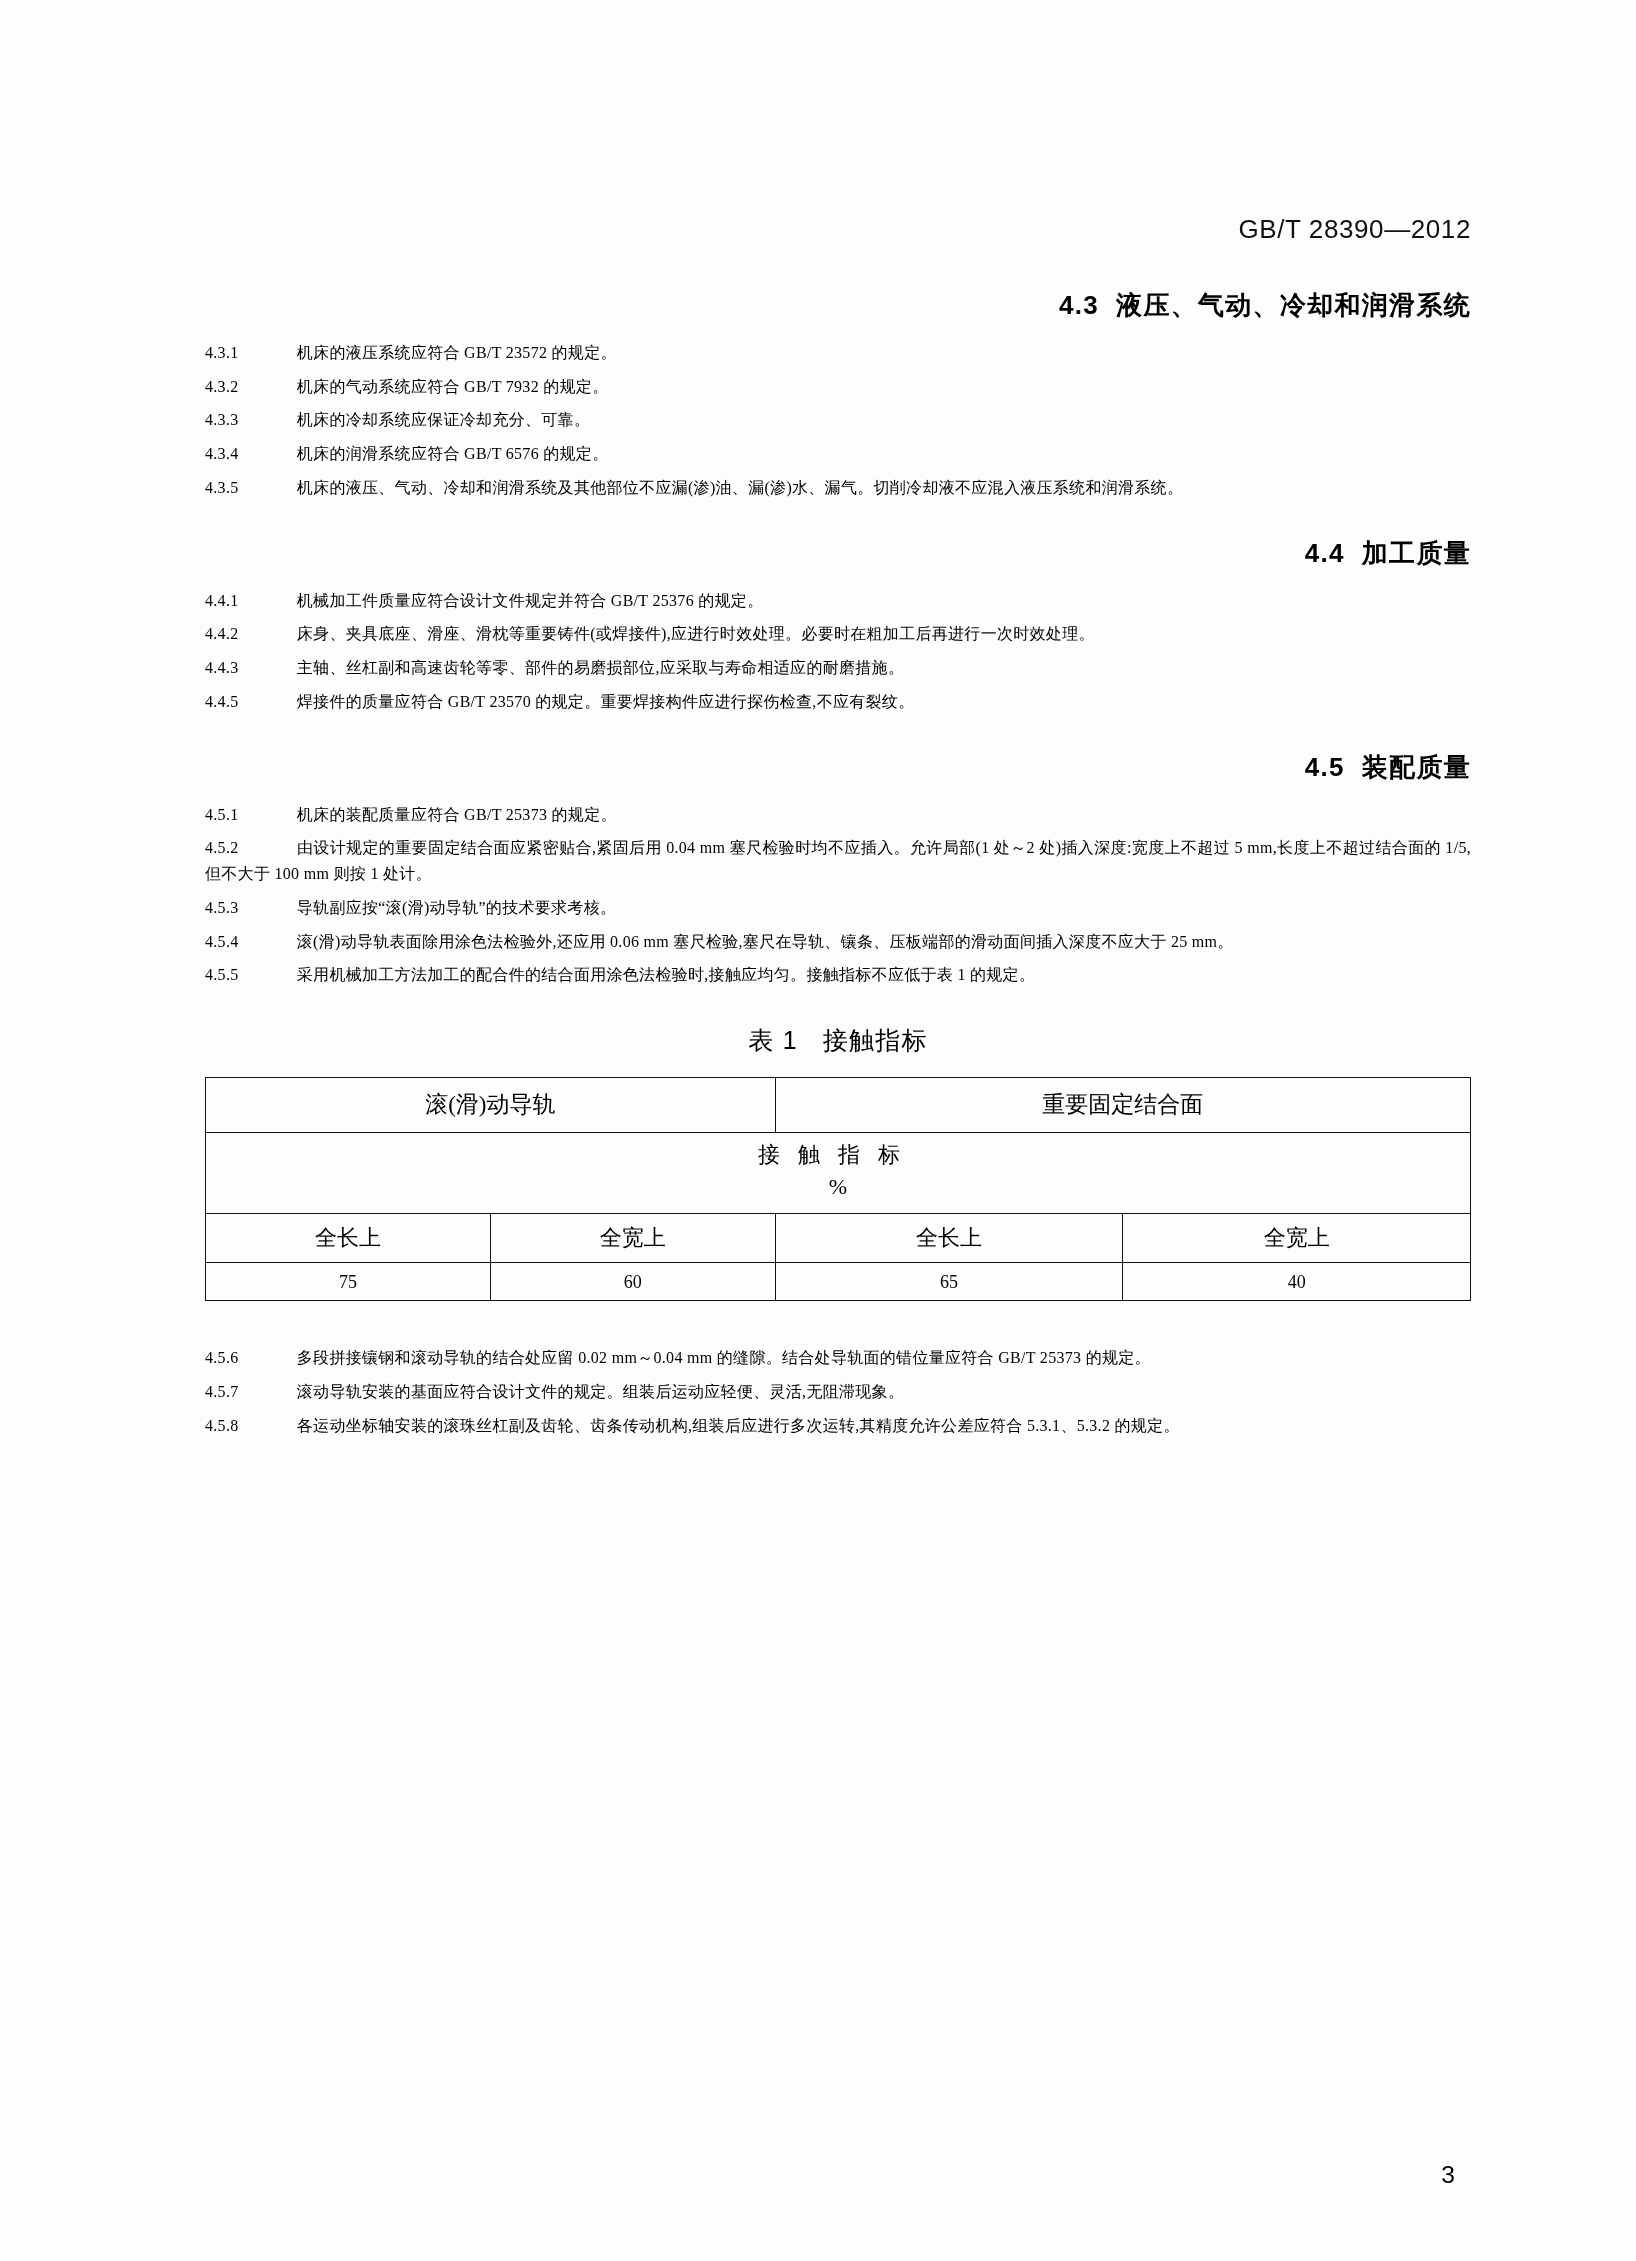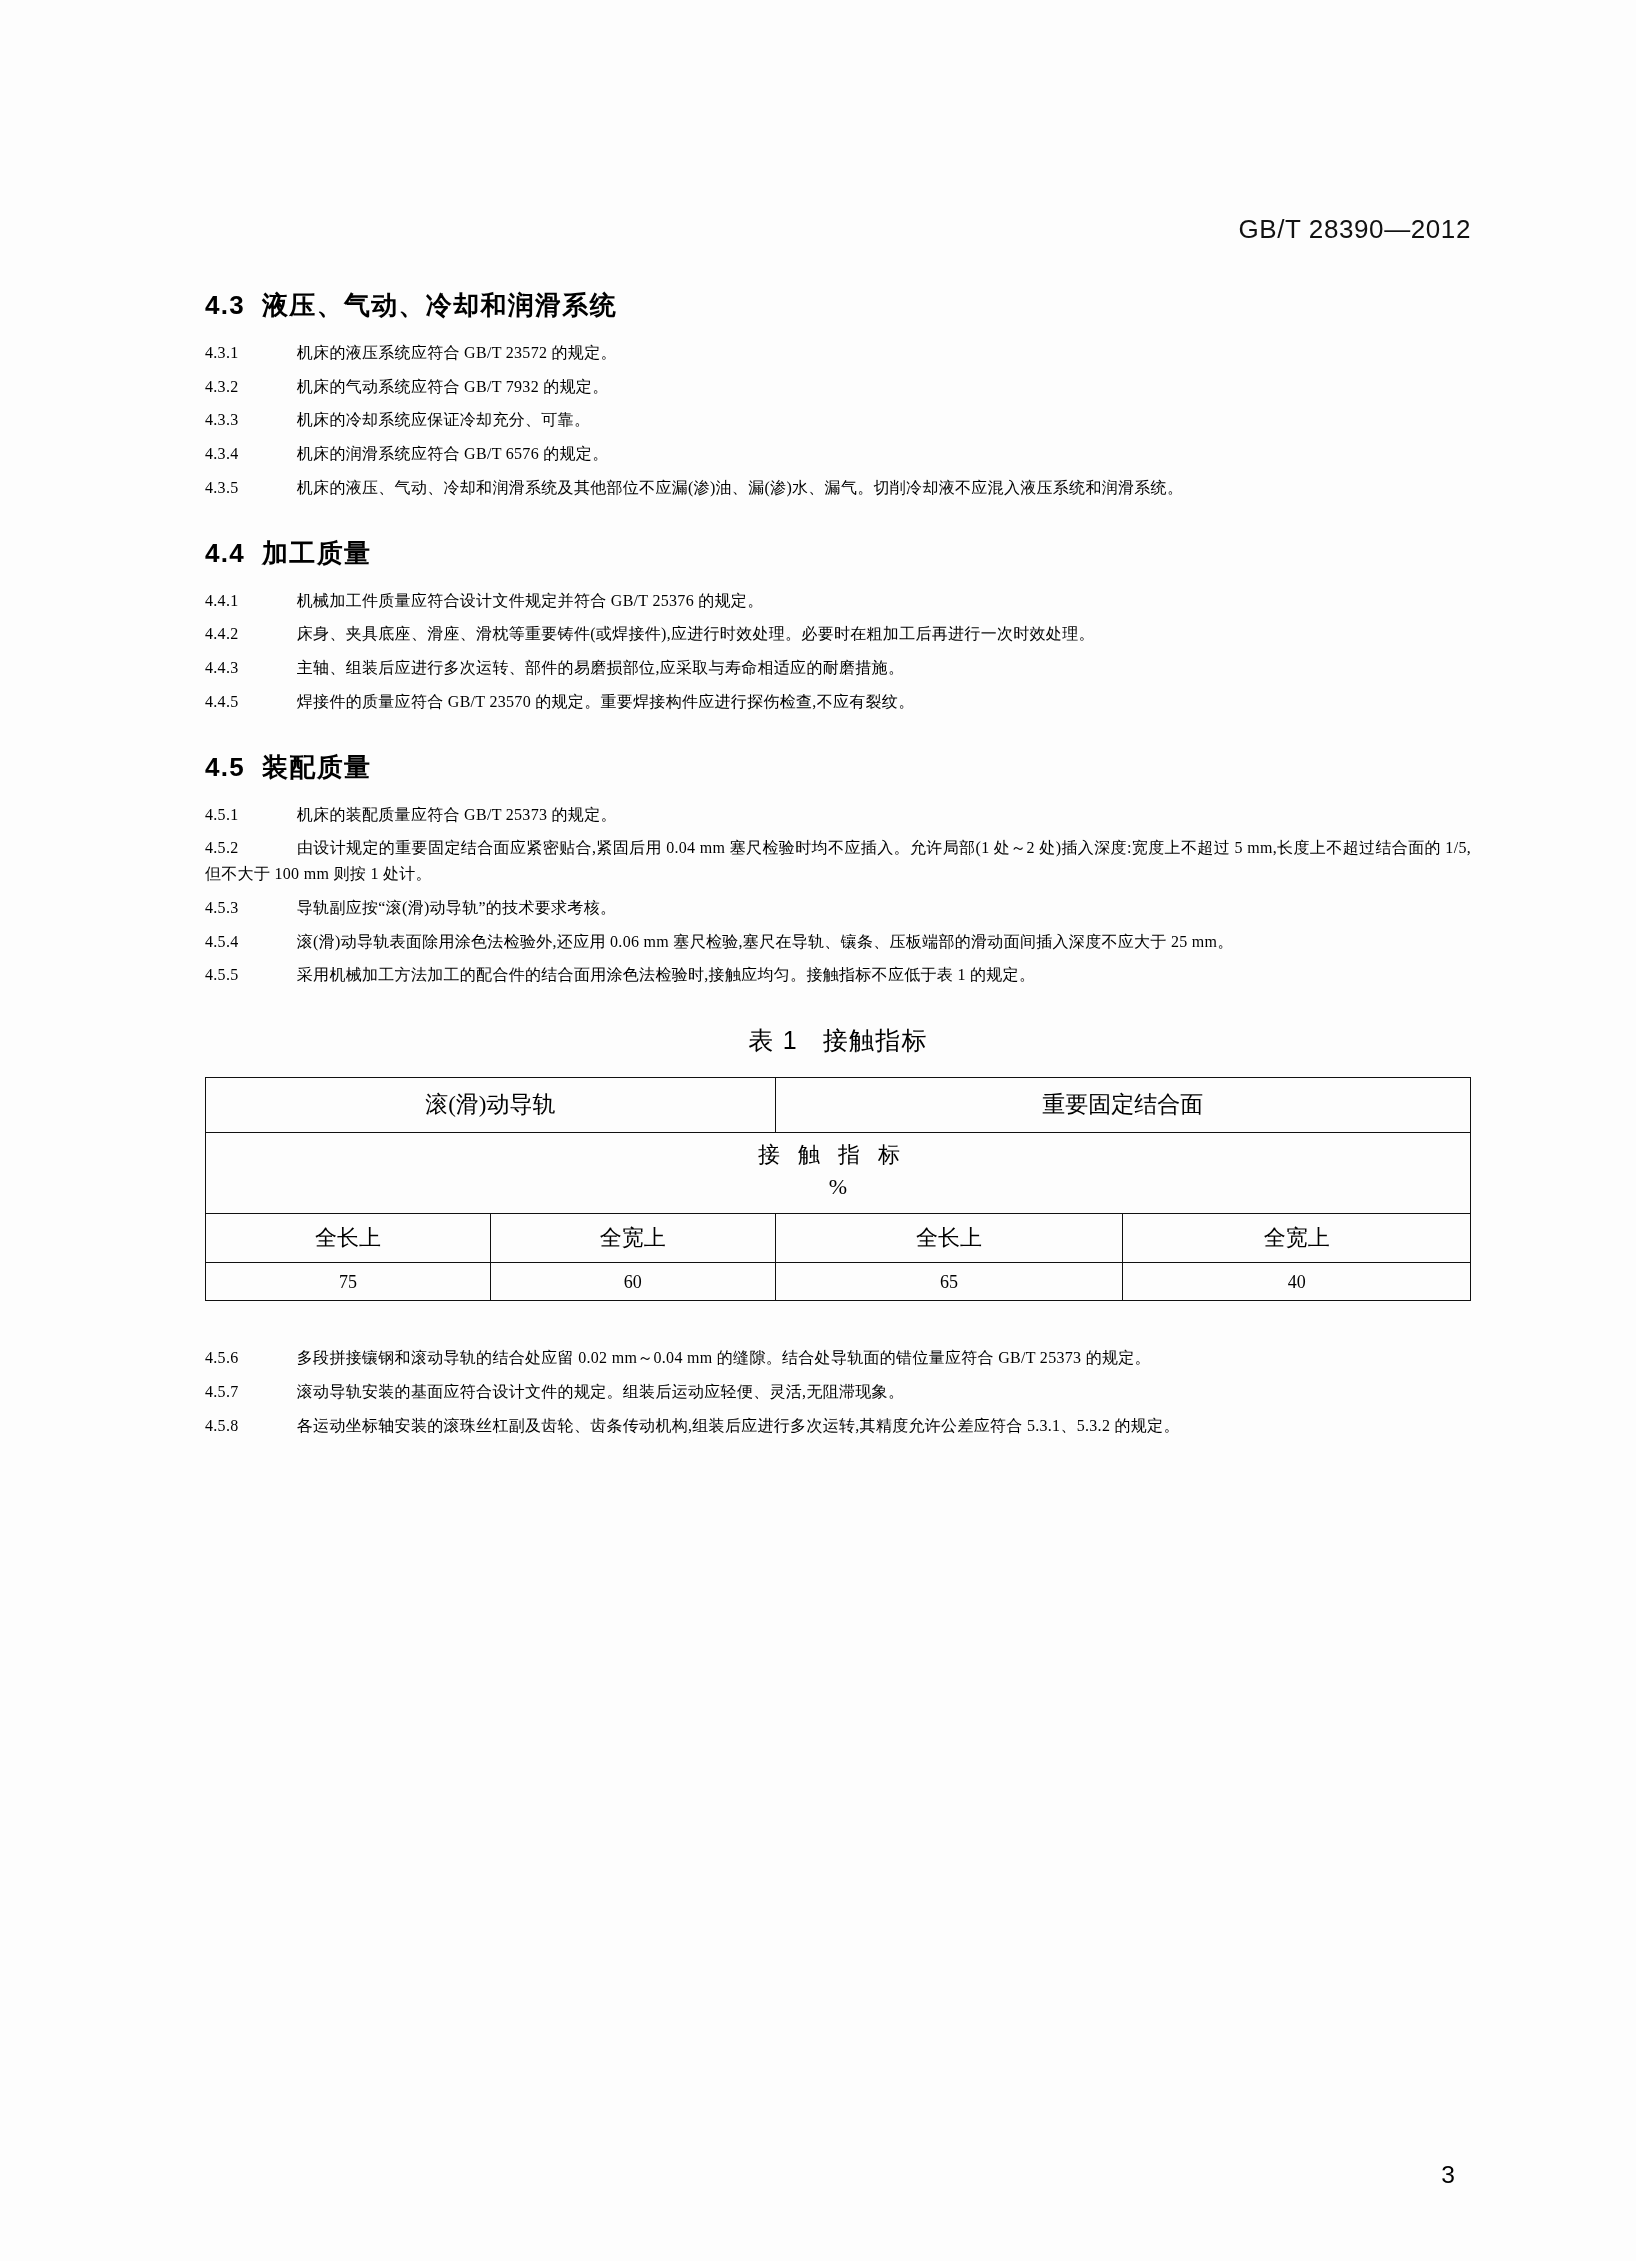--- a/index.html
+++ b/index.html
@@ -35,20 +35,21 @@
     color: #111;
     white-space: nowrap;
   }
   .section-title {
     font-family: "Liberation Sans", "DejaVu Sans", sans-serif;
     font-weight: bold;
     font-size: 26px;
     margin: 35px 0 17px 0;
     letter-spacing: 1.3px;
     color: #000;
+    text-align: right;
   }
   .section-title .num {
     display: inline-block;
     margin-right: 17px;
   }
   .para {
     font-size: 16px;
     line-height: 1.62;
     margin: 0 0 7.8px 0;
     text-align: justify;
@@ -150,21 +151,21 @@
       <span class="num">4.4</span><span>加工质量</span>
     </div>
 
     <p class="para">
       <span class="num">4.4.1</span><span>机械加工件质量应符合设计文件规定并符合 GB/T 25376 的规定。</span>
     </p>
     <p class="para">
       <span class="num">4.4.2</span><span>床身、夹具底座、滑座、滑枕等重要铸件(或焊接件),应进行时效处理。必要时在粗加工后再进行一次时效处理。</span>
     </p>
     <p class="para">
-      <span class="num">4.4.3</span><span>主轴、组装后应进行多次运转、部件的易磨损部位,应采取与寿命相适应的耐磨措施。</span>
+      <span class="num">4.4.3</span><span>主轴、丝杠副和高速齿轮等零、部件的易磨损部位,应采取与寿命相适应的耐磨措施。</span>
     </p>
     <p class="para">
       <span class="num">4.4.5</span><span>焊接件的质量应符合 GB/T 23570 的规定。重要焊接构件应进行探伤检查,不应有裂纹。</span>
     </p>
 
     <div class="section-title">
       <span class="num">4.5</span><span>装配质量</span>
     </div>
 
     <p class="para">

